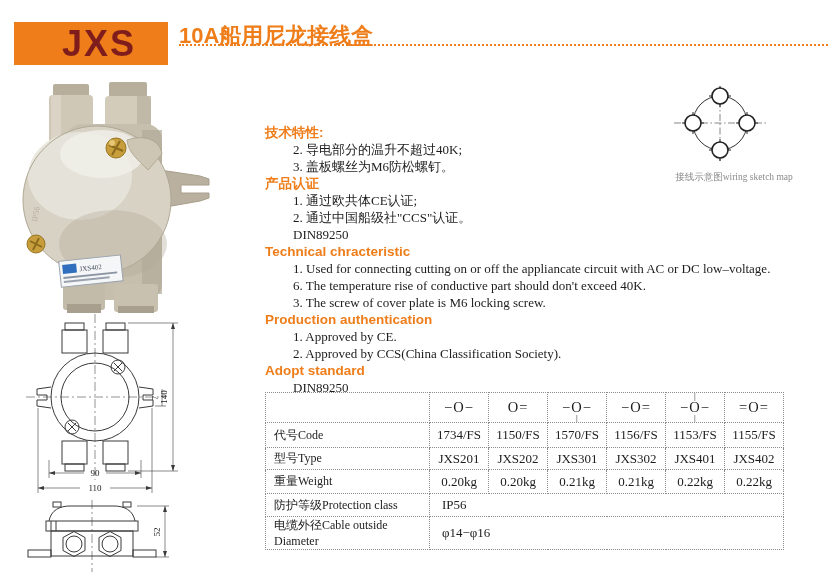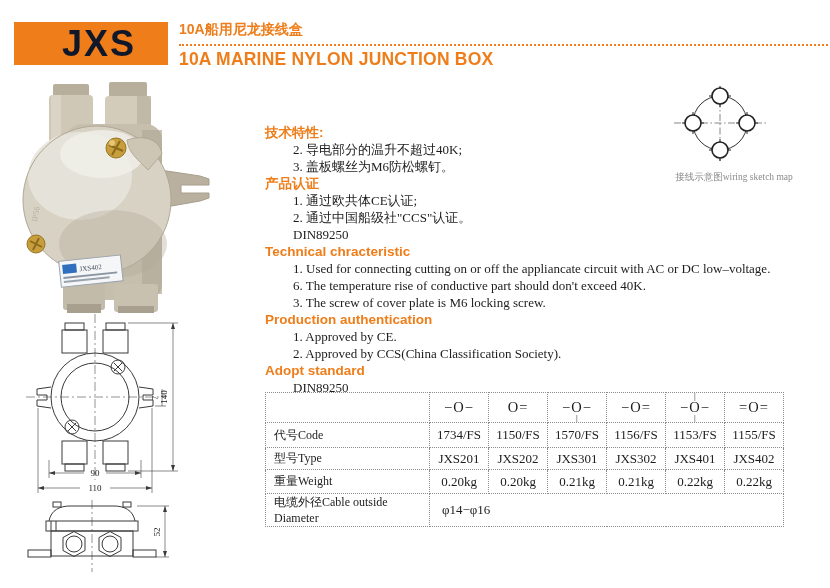--- a/index.html
+++ b/index.html
@@ -2,22 +2,22 @@
 <html><head>
 <meta charset="utf-8">
 <style>
   html,body{margin:0;padding:0;background:#fff;}
   .page{position:relative;width:830px;height:588px;background:#fff;overflow:hidden;
         font-family:"Liberation Serif","DejaVu Serif",serif;color:#1c1c1c;}
   
   .logo-box{position:absolute;left:14px;top:22px;width:154px;height:43px;background:#ee7d1a;
         display:flex;align-items:center;justify-content:center;}
   .logo-text{font-family:"Liberation Sans","DejaVu Sans",sans-serif;font-weight:bold;
-        font-size:36px;color:#0f172a;letter-spacing:2px;margin-left:16px;}
-  .title-zh{position:absolute;left:179px;top:21px;color:#ee7d1a;font-weight:bold;font-size:14px;
+        font-size:36px;color:#7f1d1d;letter-spacing:2px;margin-left:16px;}
+  .title-zh{position:absolute;left:179px;top:21px;color:#ee7d1a;font-weight:bold;font-size:22px;
         font-family:"Liberation Sans","DejaVu Sans",sans-serif;}
   .dotted-rule{position:absolute;left:179px;top:44px;width:649px;height:0;
         border-top:2px dotted #ee7d1a;}
   .title-en{position:absolute;left:179px;top:49px;color:#ee7d1a;font-weight:bold;font-size:17.5px;
         font-family:"Liberation Sans","DejaVu Sans",sans-serif;letter-spacing:.2px;}
   
   .content{position:absolute;left:265px;top:84px;width:560px;font-size:13px;line-height:17px;margin-top:40px;}
   .sec-title{color:#ee7d1a;font-family:"Liberation Sans","DejaVu Sans",sans-serif;
         font-weight:bold;font-size:13.5px;line-height:17px;}
   .sec-item{padding-left:28px;line-height:17px;}
@@ -43,21 +43,20 @@
 </head>
 <body>
 
 <div class="page">
 
   <div class="logo-box">
     <span class="logo-text">JXS</span>
   </div>
   <div class="title-zh">10A船用尼龙接线盒</div>
   <div class="dotted-rule"></div>
-  <div class="title-en">10A MARINE NYLON JUNCTION BOX</div>
 
   <svg class="photo" viewBox="0 0 215 232">
 
     <rect x="43" y="2" width="36" height="13" rx="2" fill="#b7ae9c"></rect>
     <rect x="39" y="13" width="44" height="48" rx="4" fill="#cfc8b7"></rect>
     <rect x="41" y="13" width="10" height="48" fill="#ddd7c9" opacity="0.8"></rect>
     <rect x="99" y="0" width="38" height="15" rx="2" fill="#b7ae9c"></rect>
     <rect x="95" y="14" width="46" height="50" rx="4" fill="#d3ccbb"></rect>
     <rect x="127" y="14" width="14" height="50" fill="#b9b09e" opacity="0.7"></rect>
 
@@ -295,20 +294,24 @@
       </tr>
       <tr class="r3">
         <td class="lbl">重量Weight</td>
         <td>0.20kg</td>
         <td>0.20kg</td>
         <td>0.21kg</td>
         <td>0.21kg</td>
         <td>0.22kg</td>
         <td>0.22kg</td>
       </tr>
+      <tr class="r4">
+        <td class="lbl">防护等级Protection class</td>
+        <td class="spanv" colspan="6">IP56</td>
+      </tr>
       <tr class="r5">
         <td class="lbl">电缆外径Cable outside Diameter</td>
         <td class="spanv" colspan="6">φ14−φ16</td>
       </tr>
     </tbody>
   </table>
 
 </div>
 
 </body></html>

